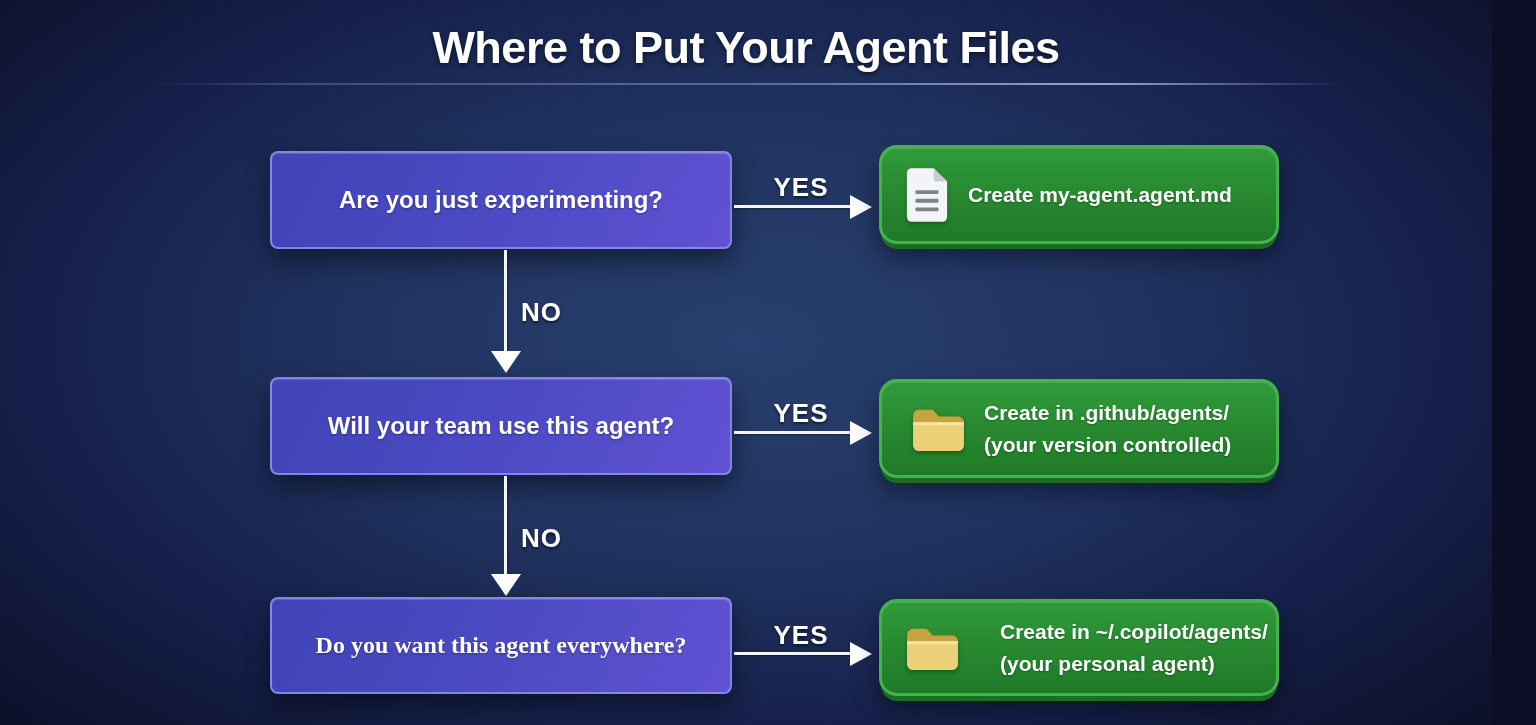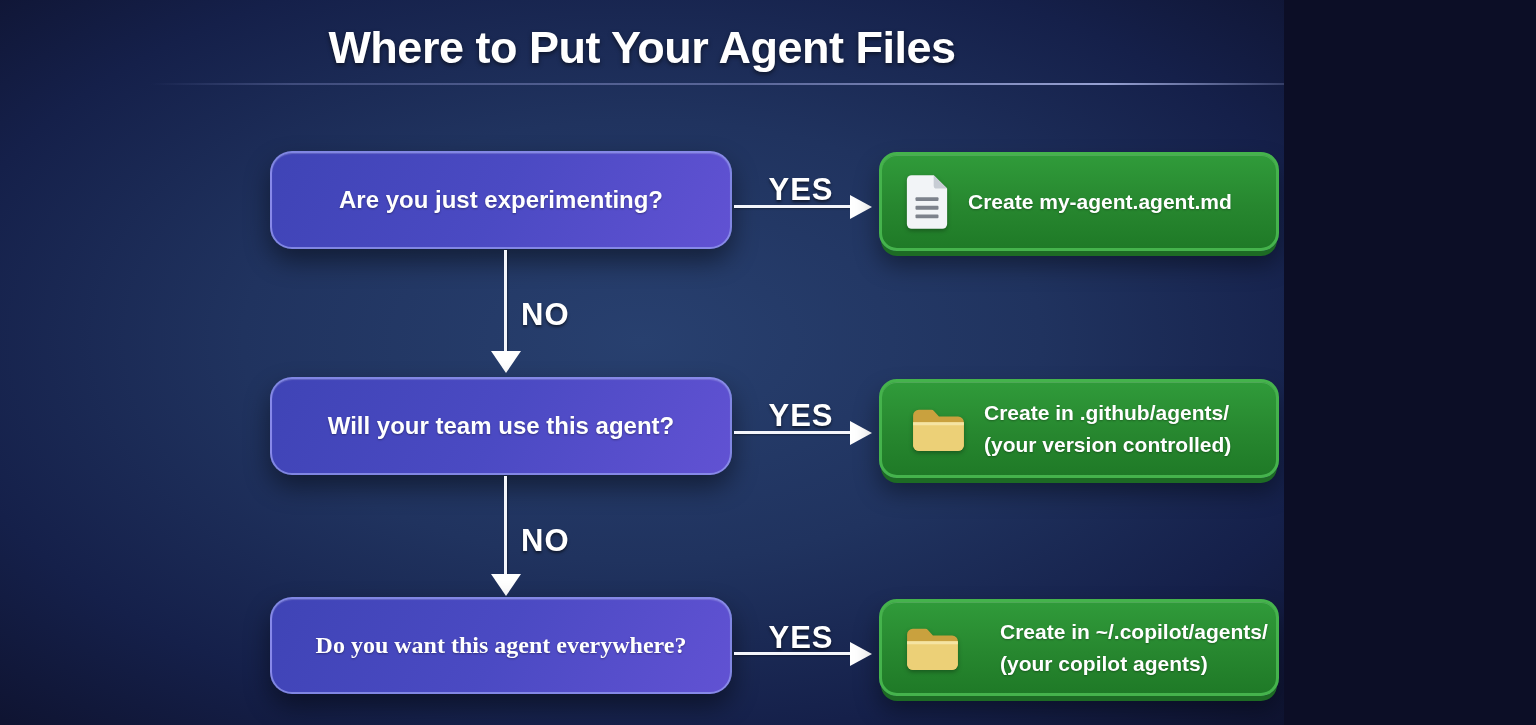--- a/index.html
+++ b/index.html
@@ -1,38 +1,38 @@
 <!DOCTYPE html>
 <html><head>
 <meta charset="utf-8">
 <style>
   html,body { margin:0; padding:0; background:#0c0e26; }
   .stage {
-    position:relative; width:1284px; height:725px; overflow:hidden;
+    position:relative; width:1492px; height:725px; overflow:hidden;
     font-family:"Liberation Sans", sans-serif;
     background:
       radial-gradient(ellipse 1050px 580px at 50% 47%,
         #28406f 0%, #20335f 38%, #15204a 68%, #0c0e26 100%);
   }
   .title {
     position:absolute; top:22px; left:0; width:100%;
     text-align:center; color:#ffffff;
     font-size:45px; font-weight:bold; letter-spacing:-0.5px;
     text-shadow:0 2px 4px rgba(0,0,0,0.55);
   }
   .divider {
     position:absolute; top:83px; left:150px; width:1195px; height:2px;
     background:linear-gradient(90deg,
       rgba(110,120,175,0) 0%, rgba(110,120,175,0.45) 12%,
       rgba(130,140,195,0.6) 50%, rgba(165,175,225,0.9) 80%,
       rgba(165,175,225,0) 100%);
   }
   .qbox {
     position:absolute; left:270px; width:462px; height:98px;
-    box-sizing:border-box; border-radius:22px;
+    box-sizing:border-box; border-radius:8px;
     background:linear-gradient(118deg, #3f44b6 0%, #4b4ac3 50%, #6152d3 100%);
     border:2px solid rgba(150,156,240,0.75);
     box-shadow:0 12px 26px rgba(0,0,0,0.45), inset 0 1px 1px rgba(255,255,255,0.18);
     display:flex; align-items:center; justify-content:center;
   }
   .qtext {
     color:#ffffff; font-size:24px; font-weight:bold; white-space:nowrap;
     text-shadow:0 1px 2px rgba(0,0,0,0.35);
   }
   .abox {
@@ -54,40 +54,40 @@
     box-shadow:0 1px 2px rgba(0,0,0,0.35); }
   .arrow-head-right { position:absolute; width:0; height:0;
     border-top:12px solid transparent; border-bottom:12px solid transparent;
     border-left:22px solid #ffffff; }
   .arrow-line-v { position:absolute; width:3px; background:#f3f5fb;
     box-shadow:1px 0 2px rgba(0,0,0,0.35); }
   .arrow-head-down { position:absolute; width:0; height:0;
     border-left:15px solid transparent; border-right:15px solid transparent;
     border-top:22px solid #ffffff; }
   .flow-label {
-    position:absolute; color:#ffffff; font-size:31px; font-weight:bold;
+    position:absolute; color:#ffffff; font-size:26px; font-weight:bold;
     letter-spacing:1px; text-shadow:0 2px 3px rgba(0,0,0,0.55);
   }
   .yes-label { width:80px; text-align:center; }
 </style>
 </head>
 <body>
 
 <div class="stage">
 
   <div class="title">Where to Put Your Agent Files</div>
   <div class="divider"></div>
 
   <div class="qbox" style="top:151px;">
     <span class="qtext">Are you just experimenting?</span>
   </div>
   <div class="flow-label yes-label" style="left:761px; top:172px;">YES</div>
   <div class="arrow-line-h" style="left:734px; top:205px; width:120px;"></div>
   <div class="arrow-head-right" style="left:850px; top:195px;"></div>
-  <div class="abox" style="top:152px;text-align:right;">
+  <div class="abox" style="top:145px;text-align:right;">
     <span class="icon-wrap">
       <svg width="46" height="56" viewBox="0 0 48 58">
         <path d="M8 1 H31 L45 15 V52 a5 5 0 0 1 -5 5 H8 a5 5 0 0 1 -5 -5 V6 a5 5 0 0 1 5 -5 Z" fill="#f2f4f7"></path>
         <path d="M31 1 L45 15 H34 a3 3 0 0 1 -3 -3 Z" fill="#c7ccd4"></path>
         <rect x="12" y="24" width="24" height="4" rx="1" fill="#7d828c"></rect>
         <rect x="12" y="33" width="24" height="4" rx="1" fill="#7d828c"></rect>
         <rect x="12" y="42" width="24" height="4" rx="1" fill="#7d828c"></rect>
       </svg>
     </span>
     <span class="atext">
@@ -132,17 +132,17 @@
   <div class="abox" style="top:599px; height:97px;gap:40px;">
     <span class="icon-wrap">
       <svg width="56" height="46" viewBox="0 0 58 48">
         <path d="M3 10 a6 6 0 0 1 6 -6 h13 a4 4 0 0 1 3 1.4 L30 11 h20 a6 6 0 0 1 6 6 v24 a6 6 0 0 1 -6 6 H9 a6 6 0 0 1 -6 -6 Z" fill="#c9a13e"></path>
         <path d="M3 17 h53 v24 a6 6 0 0 1 -6 6 H9 a6 6 0 0 1 -6 -6 Z" fill="#ecd077"></path>
         <path d="M3 17 h53 v3 H3 Z" fill="#f5e4a3"></path>
       </svg>
     </span>
     <span class="atext">
       <span>Create in ~/.copilot/agents/</span><br>
-      <span>(your copilot agents)</span>
+      <span>(your personal agent)</span>
     </span>
   </div>
 
 </div>
 
 </body></html>

